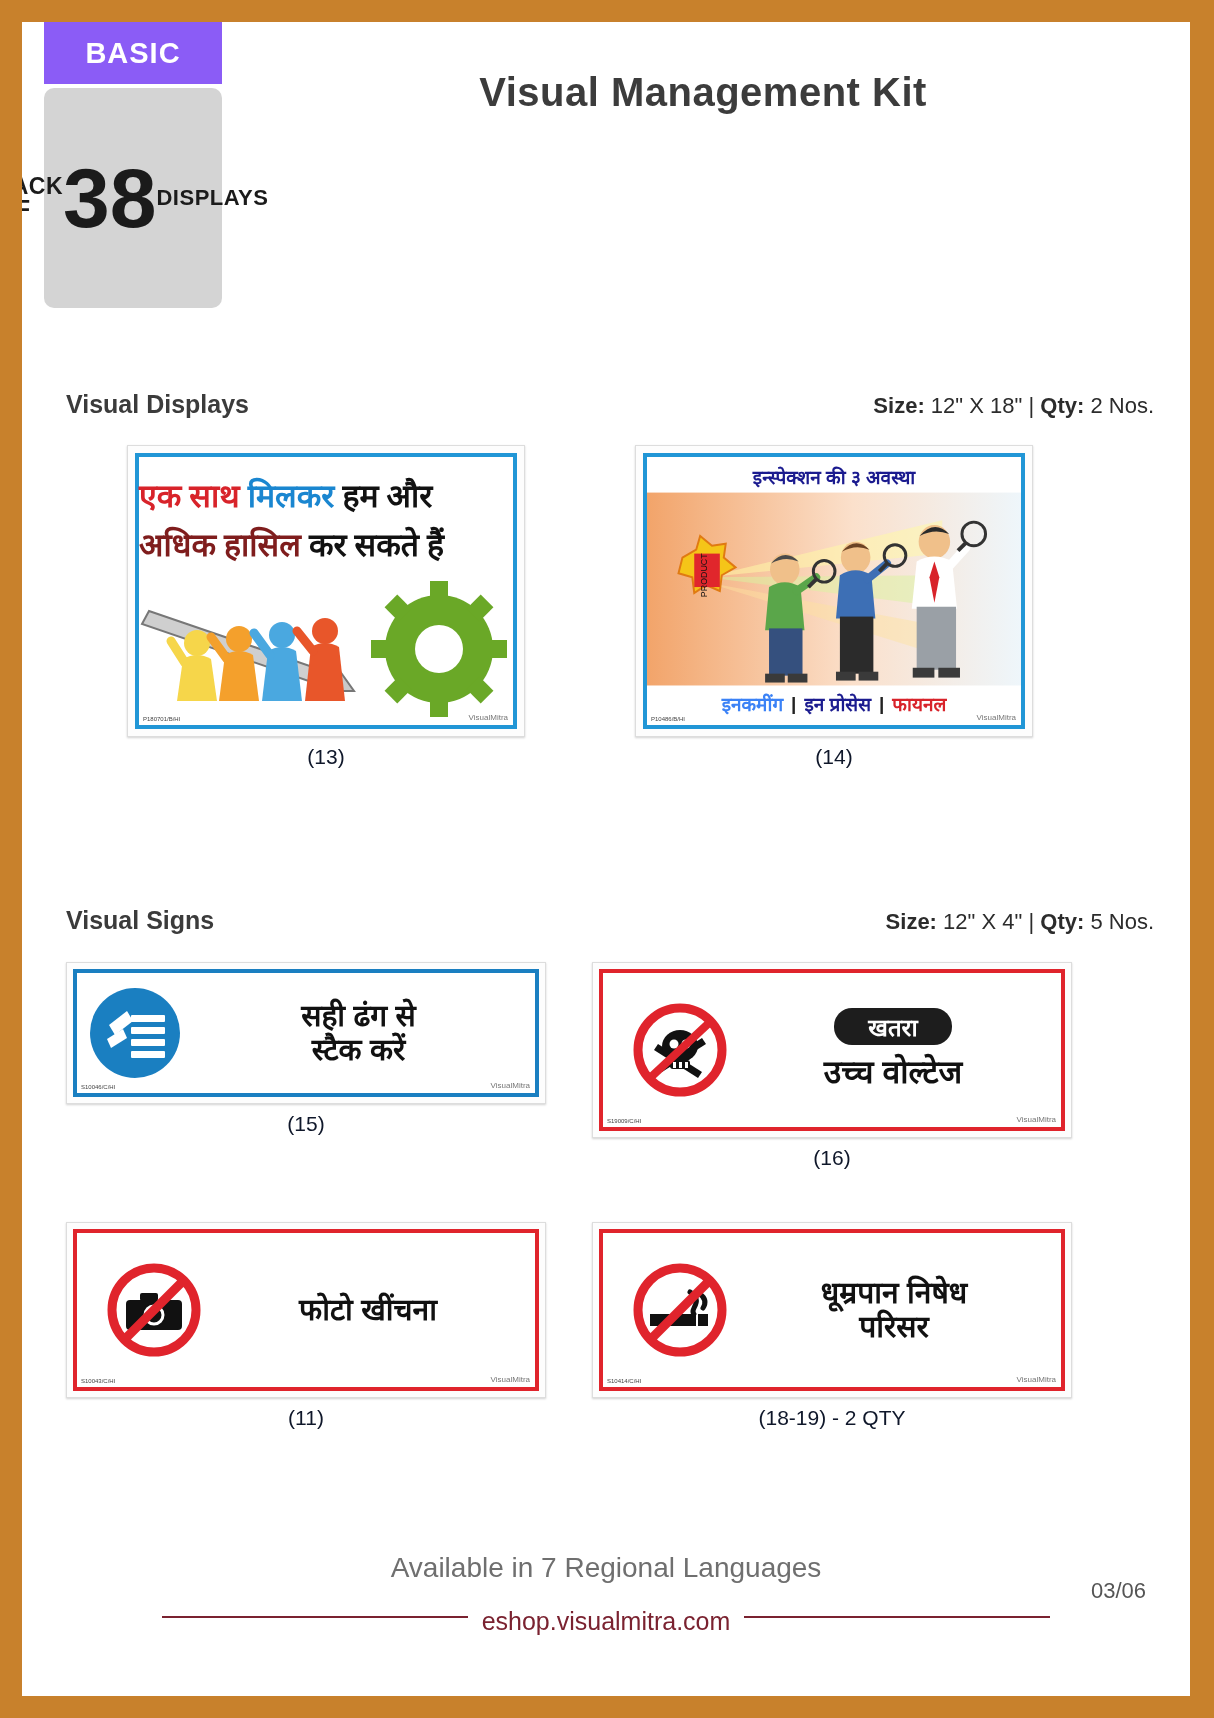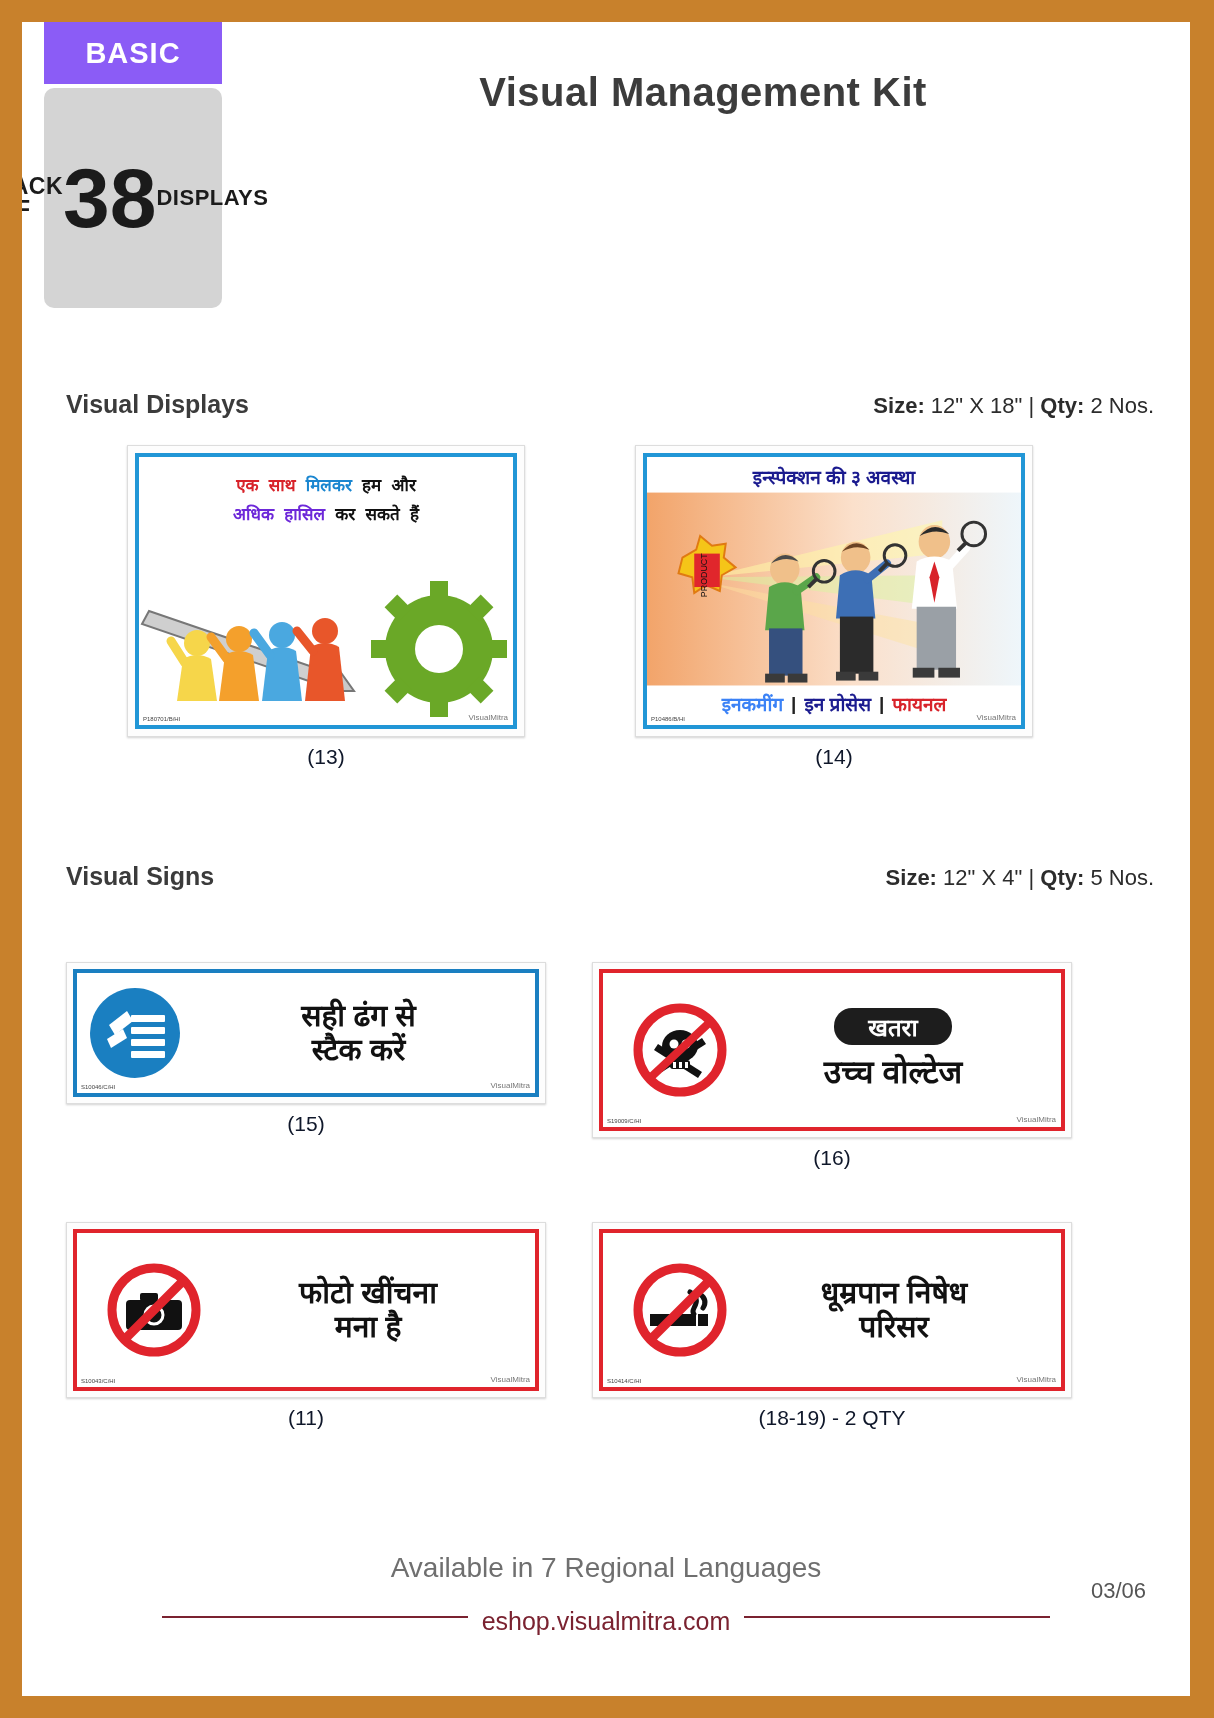--- a/index.html
+++ b/index.html
@@ -81,21 +81,21 @@
     box-shadow: 0 1px 2px rgba(0,0,0,.18);
     position: relative;
     overflow: hidden;
   }
   .code-tl { position: absolute; left: 4px; bottom: 3px; font-size: 6px; color: #444; }
   .code-br { position: absolute; right: 5px; bottom: 3px; font-size: 8px; color: #777; }
 
   
   .d13 { width: 100%; height: 100%; padding: 7px; }
   .d13 .inner { width: 100%; height: 100%; border: 4px solid #2196d6; position: relative; background:#fff; }
-  .d13 .line { text-align: center; font-size: 17px; font-weight: bold; font-family: Liberation Mono, monospace; }
+  .d13 .line { text-align: left; font-size: 32px; font-weight: bold; font-family: Liberation Serif, serif; }
   .d13 .l1 { margin-top: 16px; }
   .d13 .l2 { margin-top: 6px; }
   .d13 .art { position: absolute; left: 0; right: 0; bottom: 4px; height: 150px; }
 
   
   .d14 { width: 100%; height: 100%; padding: 7px; }
   .d14 .inner { width: 100%; height: 100%; border: 4px solid #2196d6; position: relative; background:#fff; overflow:hidden; }
   .d14 .top { text-align: center; font-size: 19px; font-weight: bold; color: #1b1b8f; margin-top: 7px; position: relative; z-index: 3;}
   .d14 .bottomrow {
     position: absolute; left: 0; right: 0; bottom: 8px;
@@ -176,21 +176,21 @@
   </div>
 
   <div class="item" style="left:105px; top:423px; width:398px;">
     <div class="card" style="height:292px;">
       <div class="d13">
         <div class="inner">
           <div class="line l1">
             <span style="color:#d8232a">एक साथ </span><span style="color:#1a86d0">मिलकर </span><span style="color:#111">हम और</span>
           </div>
           <div class="line l2">
-            <span style="color:#6d28d9">अधिक हासिल </span><span style="color:#111">कर सकते हैं</span>
+            <span style="color:#7f1d1d">अधिक हासिल </span><span style="color:#111">कर सकते हैं</span>
           </div>
           <svg class="art" viewBox="0 0 380 150">
 
             <polygon points="10,40 200,105 193,118 3,53" fill="#cfcfcf" stroke="#777" stroke-width="2"></polygon>
             <polygon points="175,120 215,120 195,92" fill="#c9c9c9" stroke="#777" stroke-width="2"></polygon>
 
             <g>
               <circle cx="58" cy="72" r="13" fill="#f6d64a"></circle>
               <path d="M44 88 q14 -8 28 0 l6 42 h-40 z" fill="#f6d64a"></path>
               <path d="M46 92 l-14 -22" stroke="#f6d64a" stroke-width="9" fill="none" stroke-linecap="round"></path>
@@ -302,21 +302,21 @@
             <span style="color:#d8232a">फायनल</span>
           </div>
           <div class="code-tl">P10486/B/HI</div>
           <div class="code-br">VisualMitra</div>
         </div>
       </div>
     </div>
     <div class="caption">(14)</div>
   </div>
 
-  <div class="section-head" style="top:840px;">
+  <div class="section-head" style="top:884px;">
     <div class="title">Visual Signs</div>
     <div class="meta">
       <b>Size:</b>
       <span>12" X 4"</span>
       <span>|</span>
       <b>Qty:</b>
       <span>5 Nos.</span>
     </div>
   </div>
 
@@ -393,21 +393,20 @@
                 <rect x="24" y="42" width="56" height="30" rx="4"></rect>
                 <rect x="38" y="35" width="18" height="8" rx="2"></rect>
                 <circle cx="52" cy="57" r="12" fill="#111"></circle>
               </g>
               <circle cx="52" cy="57" r="9" fill="none" stroke="#fff" stroke-width="3"></circle>
               <line x1="22" y1="82" x2="82" y2="22" stroke="#e0242c" stroke-width="9"></line>
             </svg>
           </div>
           <div class="text">
             <div>फोटो खींचना</div>
-            <div>मना है</div>
           </div>
           <div class="code-tl">S10043/C/HI</div>
           <div class="code-br">VisualMitra</div>
         </div>
       </div>
     </div>
     <div class="caption">(11)</div>
   </div>
 
   <div class="item" style="left:570px; top:1200px; width:480px;">

